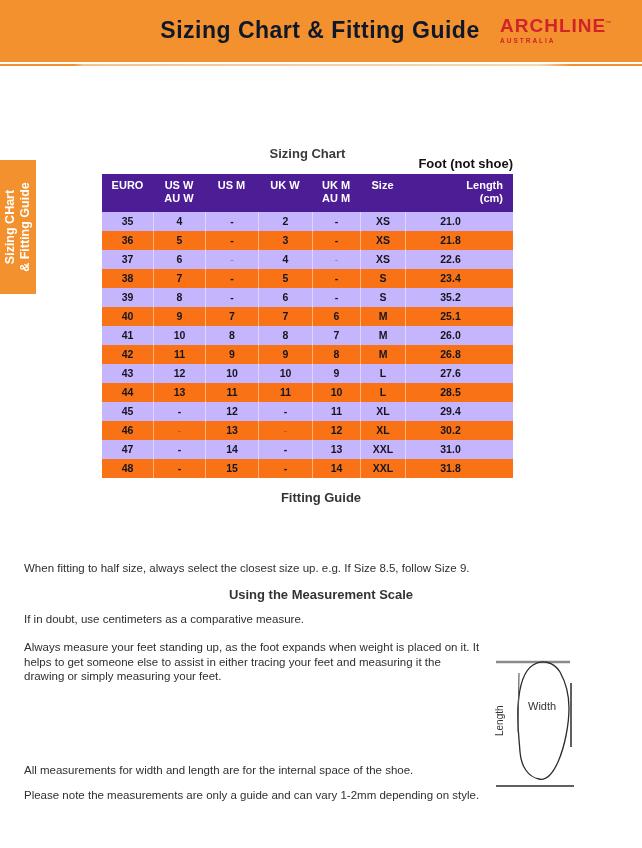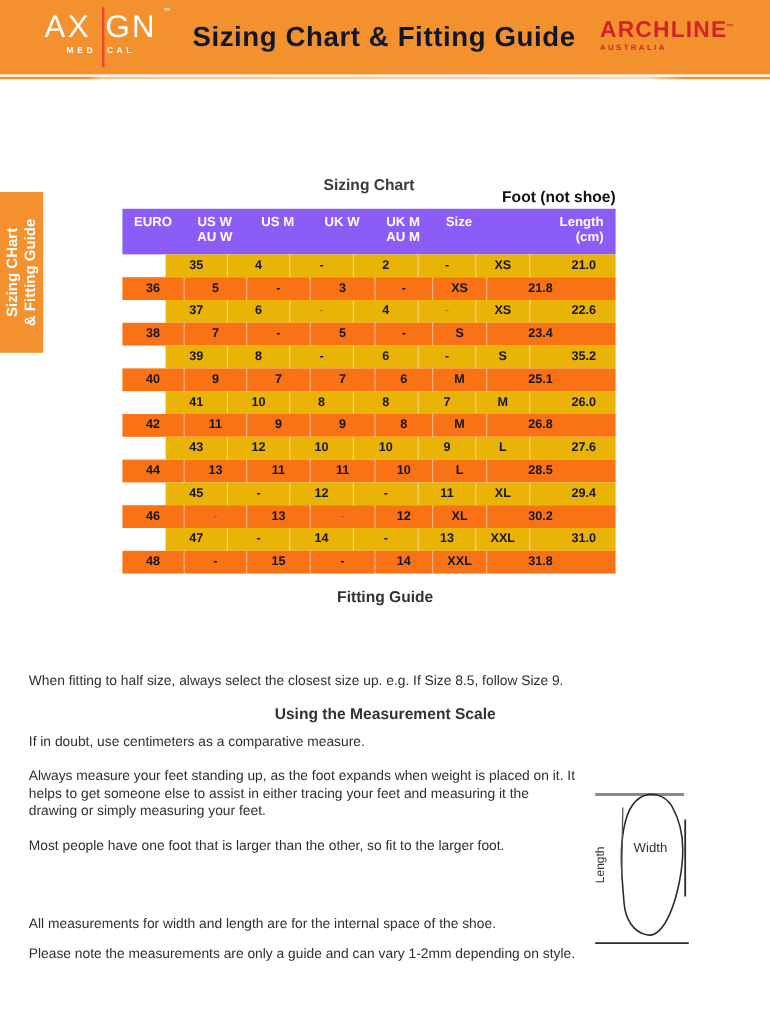--- a/index.html
+++ b/index.html
@@ -30,25 +30,25 @@
   .side-tab-inner { position:absolute; left:50%; top:50%; transform:translate(-50%,-50%) rotate(-90deg);
                     white-space:nowrap; text-align:center; color:#ffffff; font-weight:bold;
                     font-size:12.5px; line-height:1.2; }
 
   
   .chart-title { position:absolute; left:102px; top:146px; width:411px; text-align:center;
                  font-size:13px; font-weight:bold; color:#3a3a3a; }
   .foot-note { position:absolute; right:129px; top:156px; font-size:13px; font-weight:bold; color:#111111; }
   .size-table { position:absolute; left:102px; top:174px; width:411px; }
   .thead { display:grid; grid-template-columns:51px 52px 53px 54px 48px 45px 108px;
-           background:#8b5cf6; color:#ffffff; height:38px; }
+           background:#4c1d95; color:#ffffff; height:38px; }
   .hcell { text-align:center; font-size:11px; font-weight:bold; line-height:13px; padding-top:5px; }
   .hcell.c6 { text-align:right; padding-right:10px; }
   .trow { display:grid; grid-template-columns:51px 52px 53px 54px 48px 45px 108px; height:19px; }
-  .trow.blue { background:#eab308;margin-left:36px; }
+  .trow.blue { background:#c4b5fd; }
   .trow.lavender { background:#f97316; }
   .tcell { text-align:center; font-size:10.5px; font-weight:bold; color:#15151f; line-height:19px;
            border-left:1px solid rgba(255,255,255,0.45); }
   .tcell.c0 { border-left:none; }
   .tcell.c6 { text-align:center; padding-right:18px; }
   .tcell.muted { color:rgba(35,40,70,0.40); font-weight:400; }
 
   
   .h2 { position:absolute; left:0; width:642px; text-align:center; font-size:13px; font-weight:bold; color:#333333; }
   .para { position:absolute; left:24px; font-size:11.5px; color:#2f2f2f; line-height:14.6px; }
@@ -57,32 +57,20 @@
   .foot-diagram { position:absolute; left:492px; top:650px; width:150px; height:140px; }
   .foot-diagram text { font-family:"Liberation Sans", sans-serif; font-size:11px; fill:#333333; }
   .foot-diagram text.len { font-size:10px; }
 </style>
 </head>
 <body>
 
 <div class="page">
 
   <div class="topbar">
-    <div class="axign-logo">
-      <div class="axign-row">
-        <span>AX</span>
-        <span>GN</span>
-      </div>
-      <div class="axign-line"></div>
-      <div class="axign-tm">™</div>
-      <div class="axign-sub">
-        <span>MED</span>
-        <span>CAL</span>
-      </div>
-    </div>
     <div class="page-title">Sizing Chart &amp; Fitting Guide</div>
     <div class="archline-logo">
       <span class="archline-name"><span>ARCHLINE</span><span class="archline-tm">™</span></span>
       <div class="archline-sub">AUSTRALIA</div>
     </div>
   </div>
   <div class="header-rule"></div>
 
   <div class="side-tab">
     <div class="side-tab-inner">
@@ -254,21 +242,20 @@
         </div>
       </div>
   </div>
 
   <div class="h2" style="top:490px;">Fitting Guide</div>
   <div class="para" style="top:561px; width:600px;">When fitting to half size, always select the closest size up. e.g. If Size 8.5, follow Size 9.</div>
 
   <div class="h2" style="top:587px;">Using the Measurement Scale</div>
   <div class="para" style="top:612px; width:600px;">If in doubt, use centimeters as a comparative measure.</div>
   <div class="para" style="top:640px; width:458px;">Always measure your feet standing up, as the foot expands when weight is placed on it. It helps to get someone else to assist in either tracing your feet and measuring it the drawing or simply measuring your feet.</div>
-  <div class="para" style="top:698px; width:500px;">Most people have one foot that is larger than the other, so fit to the larger foot.</div>
   <div class="para" style="top:763px; width:560px;">All measurements for width and length are for the internal space of the shoe.</div>
   <div class="para" style="top:788px; width:528px;">Please note the measurements are only a guide and can vary 1-2mm depending on style.</div>
 
   <svg class="foot-diagram" viewBox="0 0 150 140">
     <line x1="4" y1="12" x2="78" y2="12" stroke="#8a8a8a" stroke-width="2.5"></line>
     <path d="M47,129 C36,127 29,116 28,102 C27,88 25,72 26,56 C27,40 30,22 41,15 C50,9 62,12 68,22 C73,31 77,44 77,58 C77,74 73,96 66,112 C61,123 55,131 47,129 Z" fill="none" stroke="#2b2b2b" stroke-width="1.3"></path>
     <line x1="27" y1="23" x2="26" y2="82" stroke="#555555" stroke-width="1.1"></line>
     <line x1="79" y1="33" x2="79" y2="97" stroke="#2b2b2b" stroke-width="1.5"></line>
     <line x1="4" y1="136" x2="82" y2="136" stroke="#2b2b2b" stroke-width="1.5"></line>
     <text x="36" y="60">Width</text>

